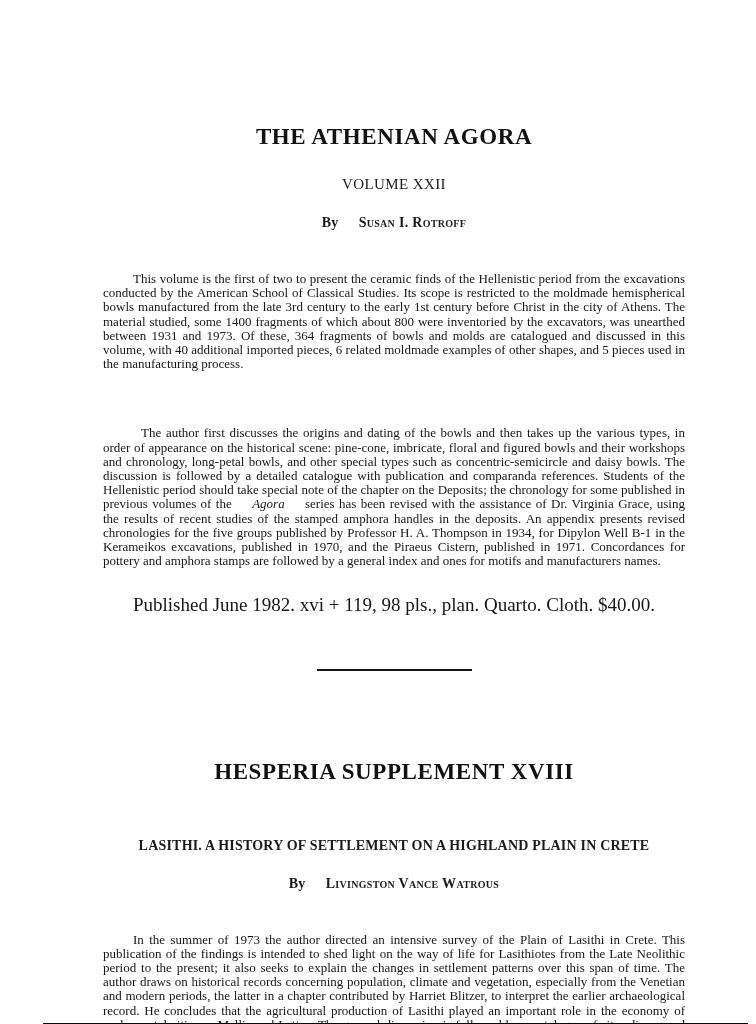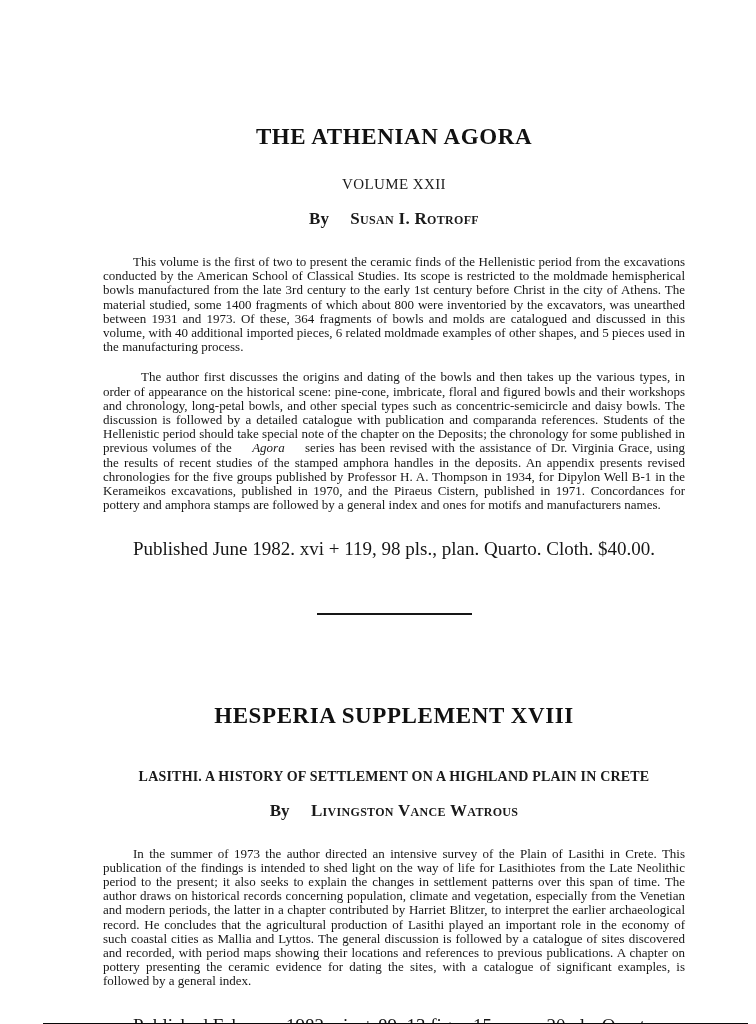--- a/index.html
+++ b/index.html
@@ -29,59 +29,61 @@
     margin-top: 10px;
     letter-spacing: 0.4px;
   }
   .book-subtitle {
     font-size: 14px;
     font-weight: bold;
     margin-top: 8px;
     letter-spacing: 0.2px;
   }
   .byline {
-    font-size: 17px;
+    font-size: 14px;
+    margin-top: 6px;
     font-weight: bold;
   }
   .byline .prefix { margin-right: 0.32em; font-weight: bold; }
   .byline .author { font-variant: small-caps; letter-spacing: 0.3px; }
 
   .body-text {
     font-size: 13px;
     line-height: 14.2px;
     text-align: justify;
     text-indent: 30px;
     font-weight: bold;
     -webkit-text-stroke: 0;
     font-weight: 500;
+    margin-top: 39px;
   }
   
   .body-text { font-weight: 400; color: #161616; }
 
-  .para-first { margin-top: 10px; }
+  .para-first { margin-top: 25px; }
 
   .pub-line {
     font-size: 19px;
     line-height: 14.2px;
     text-align: left;
     text-indent: 30px;
     margin-top: 14px;
     color: #161616;
   }
 
   .divider {
     width: 155px;
     border: 0;
     border-top: 2px solid #161616;
     margin: 40px auto 0 auto;
   }
   .divider-2 { margin-top: 46px; width: 160px; }
 
   .book-2 { margin-top: 56px; }
-  .book-2 .book-subtitle { margin-top: 24px; }
+  .book-2 .book-subtitle { margin-top: 37px; }
 
   
   .scan-edge-right {
     position: absolute;
     top: 186px;
     right: 0;
     width: 10px;
     bottom: 0;
     background: #070707;
   }

